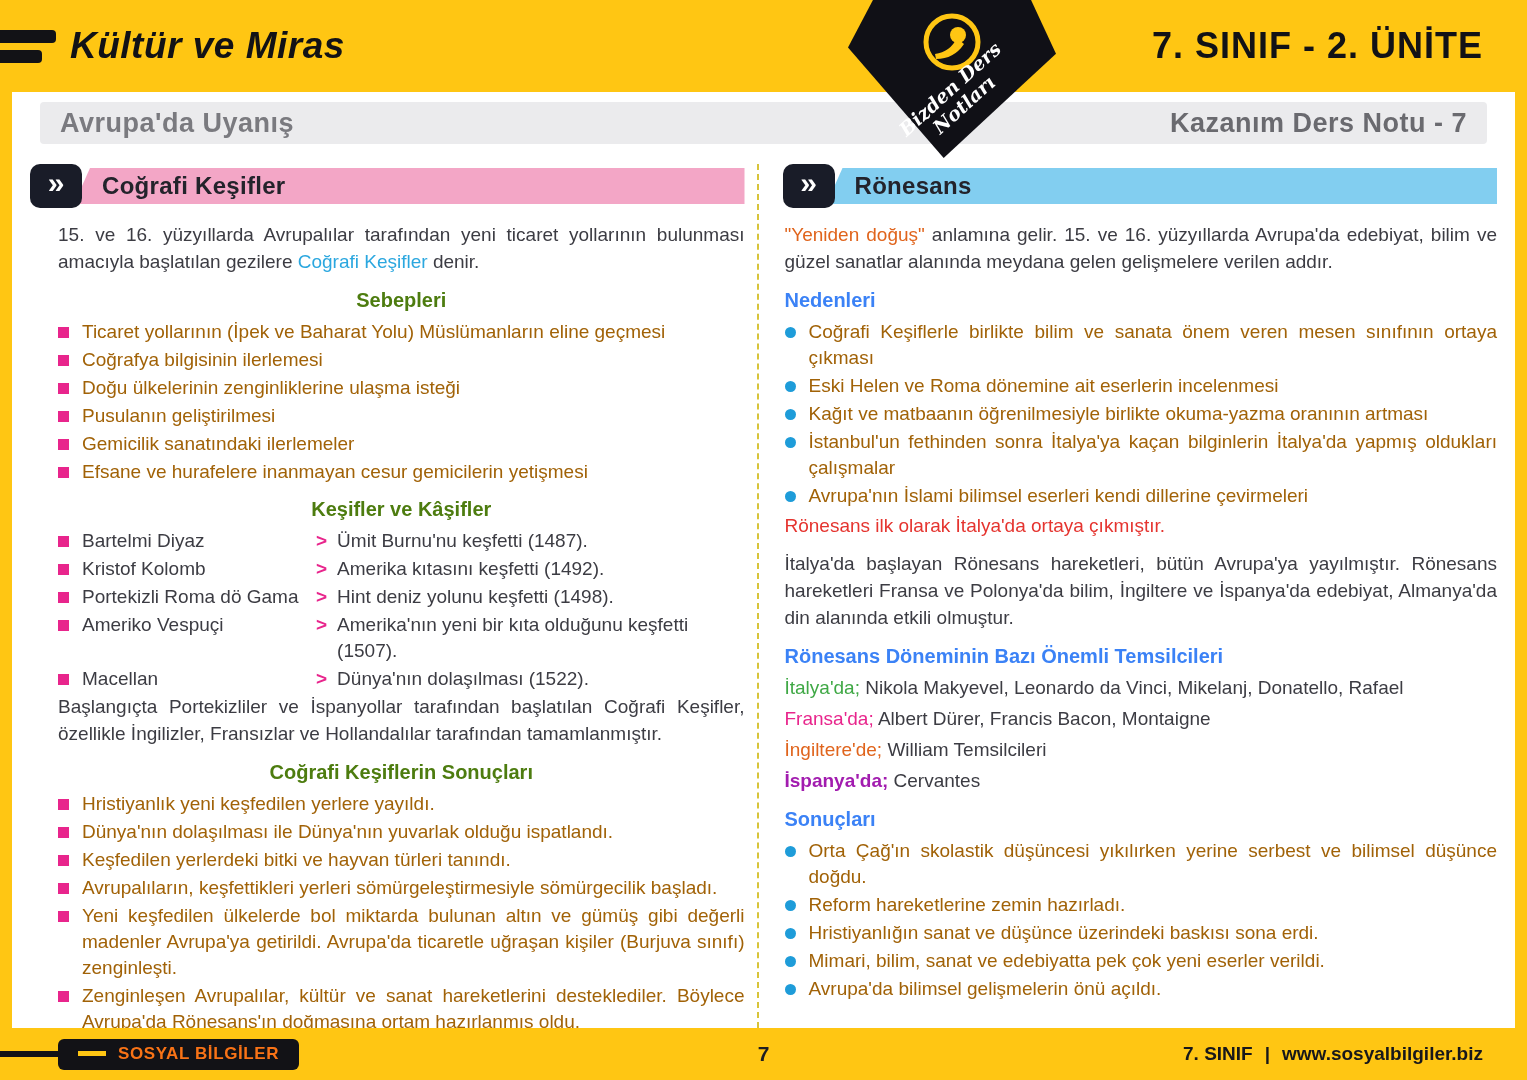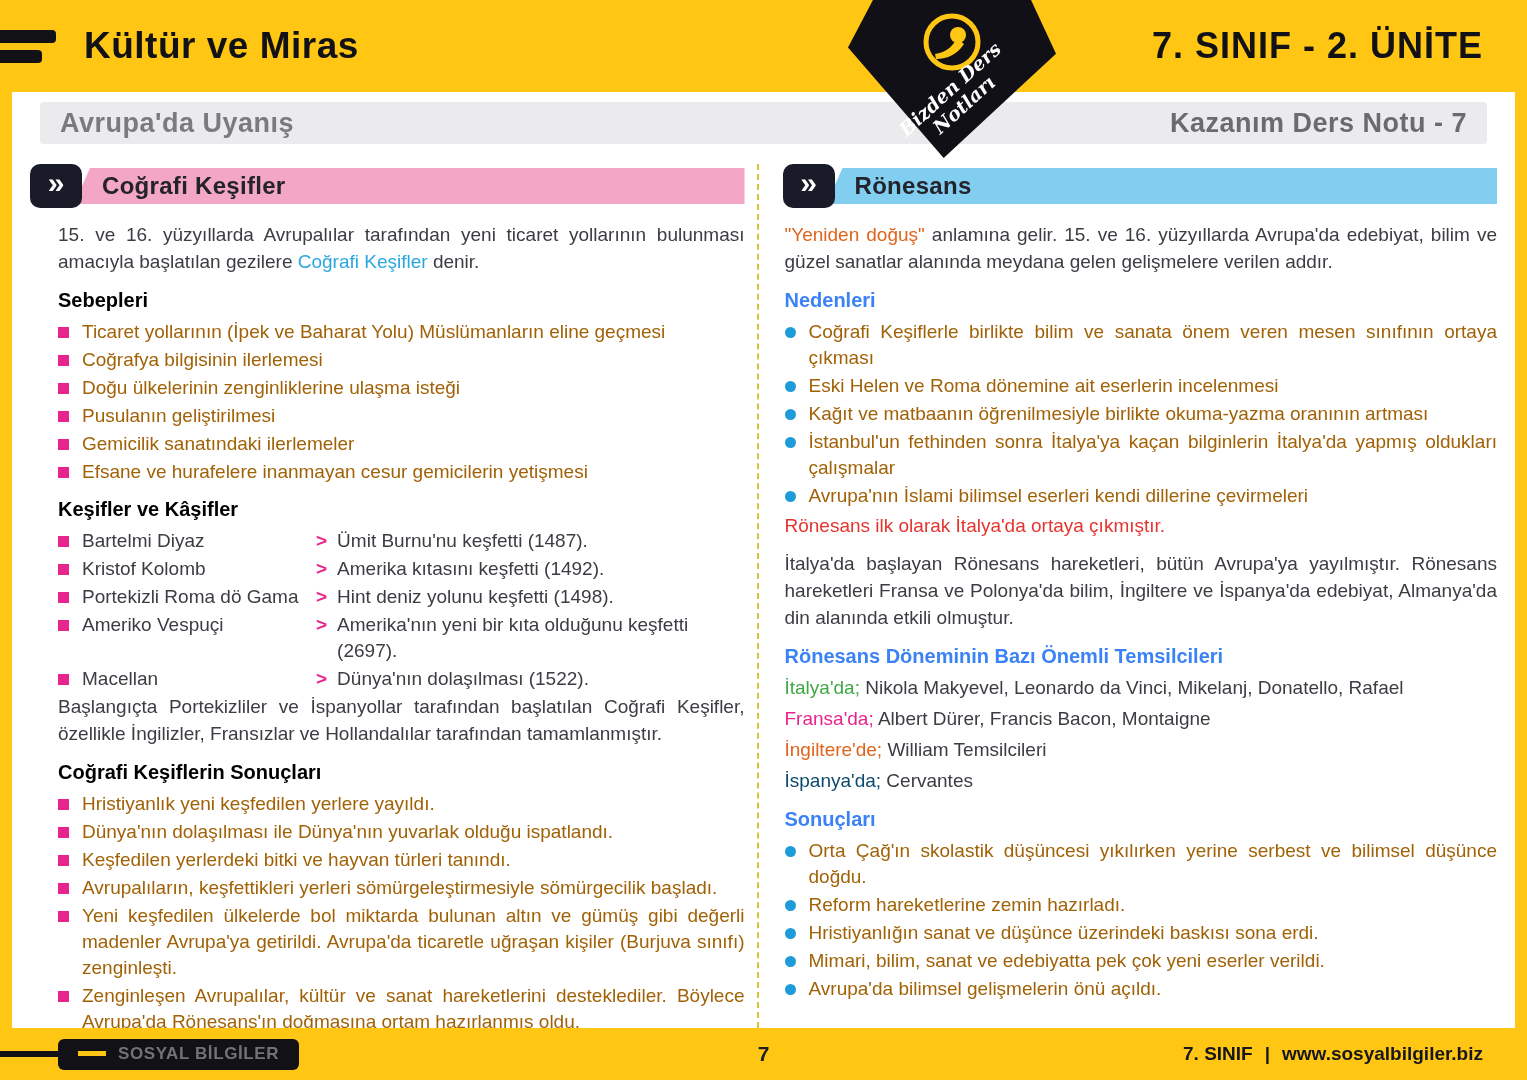--- a/index.html
+++ b/index.html
@@ -10,21 +10,21 @@
     display:flex; flex-direction:column; margin:0 auto;
   }
   .edge-strip { position:absolute; top:0; bottom:0; width:12px; background:#FFC613; z-index:0; }
   .edge-strip.left { left:0; } .edge-strip.right { right:0; }
 
   
   header.topbar {
     height:92px; background:#FFC613; display:flex; align-items:center;
     justify-content:space-between; flex:0 0 auto; position:relative; z-index:2;
   }
-  .brand-left { display:flex; align-items:center; gap:28px; }
+  .brand-left { display:flex; align-items:center; gap:14px;font-style:italic; }
   .bars-icon { display:flex; flex-direction:column; gap:7px; }
   .bars-icon .bar1 { width:56px; height:13px; background:#121216; border-radius:0 4px 4px 0; }
   .bars-icon .bar2 { width:42px; height:13px; background:#121216; border-radius:0 4px 4px 0; }
   .header-title { font-size:37px; font-weight:bold; color:#121216; letter-spacing:0.5px; }
   .header-unit  { font-size:36px; font-weight:bold; color:#121216; margin-right:44px; letter-spacing:1px; }
 
   
   .ribbon { position:absolute; left:848px; top:0; width:208px; height:158px; z-index:5; }
   .ribbon-shape { position:absolute; inset:0; background:#101016;
     clip-path:polygon(12% 0, 88% 0, 100% 34%, 46% 100%, 0 30%); }
@@ -61,52 +61,52 @@
   .head-bar.pink { background:#F3A6C6; }
   .head-bar.blue { background:#82CEF0; }
   .head-title { font-size:24px; font-weight:bold; color:#23232B; letter-spacing:0.3px; }
 
   p.body { font-size:19px; line-height:1.42; color:#3C3C43; text-align:justify; margin:0 0 10px; }
   p.body.mt { }
   .hl-blue   { color:#2BA7DF; }
   .hl-orange { color:#E0641C; }
 
   .sub-title { font-size:20px; font-weight:bold; margin:13px 0 7px; }
-  .sub-title.pink { color:#000000; }
+  .sub-title.pink { color:#4d7c0f;text-align:center; }
   .sub-title.blue { color:#3b82f6; }
 
   ul.plain { list-style:none; margin:0 0 2px; padding:0; }
   li.item { display:flex; gap:13px; font-size:19px; line-height:1.37; color:#a16207; margin-bottom:2px; }
   .bullet-sq  { flex:0 0 11px; width:11px; height:11px; background:#E8258C; margin-top:8px; }
   .bullet-dot { flex:0 0 11px; width:11px; height:11px; border-radius:50%; background:#1E9CD9; margin-top:8px; }
   .item-text { text-align:justify; }
 
   .exp-row { display:flex; align-items:flex-start; font-size:19px; line-height:1.37; color:#3C3C43; margin-bottom:2px; }
   .exp-name { flex:0 0 258px; display:flex; gap:13px; }
   .exp-arrow { color:#E8258C; font-weight:bold; margin-right:10px; flex:0 0 auto; }
 
   .note-red { color:#E5342F; font-size:19px; line-height:1.37; margin:4px 0 12px; }
 
   .rep-row { font-size:19px; line-height:1.42; color:#3C3C43; margin-bottom:4px; }
   .rep-label.italy   { color:#3FA845; }
   .rep-label.france  { color:#E8258C; }
   .rep-label.england { color:#E0641C; }
-  .rep-label.spain   { color:#0c4a6e; }
+  .rep-label.spain   { color:#a21caf;font-weight:bold; }
 
   
   footer {
     height:52px; background:#FFC613; display:flex; align-items:center;
     flex:0 0 auto; position:relative; z-index:2; padding-right:44px;
   }
   .footer-left { display:flex; align-items:center; flex:1; }
   .footer-line { width:58px; height:6px; background:#121216; }
   .brand-pill { background:#121216; border-radius:6px; padding:5px 20px 6px;
     display:flex; align-items:center; gap:12px; }
   .pill-dash { width:28px; height:5px; background:#FFC613; }
-  .brand-pill .pill-text { color:#737373; font-weight:bold; font-size:17px; letter-spacing:0.6px; }
+  .brand-pill .pill-text { color:#f97316; font-weight:bold; font-size:17px; letter-spacing:0.6px; }
   .page-num { position:absolute; left:50%; transform:translateX(-50%);
     font-weight:bold; font-size:21px; color:#1d1d22; }
   .footer-right { flex:1; display:flex; justify-content:flex-end; align-items:center;
     gap:12px; font-weight:bold; font-size:19px; color:#17171B; }
   .footer-right .pipe { font-weight:bold; }
 </style>
 </head>
 <body>
 
 <div class="page">
@@ -212,21 +212,21 @@
               </span>
             <span class="exp-arrow">&gt;</span>
             <span class="exp-desc">Hint deniz yolunu keşfetti (1498).</span>
           </div>
           <div class="exp-row">
             <span class="exp-name">
                 <span class="bullet-sq"></span>
                 <span>Ameriko Vespuçi</span>
               </span>
             <span class="exp-arrow">&gt;</span>
-            <span class="exp-desc">Amerika'nın yeni bir kıta olduğunu keşfetti (2697).</span>
+            <span class="exp-desc">Amerika'nın yeni bir kıta olduğunu keşfetti (1507).</span>
           </div>
           <div class="exp-row">
             <span class="exp-name">
                 <span class="bullet-sq"></span>
                 <span>Macellan</span>
               </span>
             <span class="exp-arrow">&gt;</span>
             <span class="exp-desc">Dünya'nın dolaşılması (1522).</span>
           </div>
         </div>

